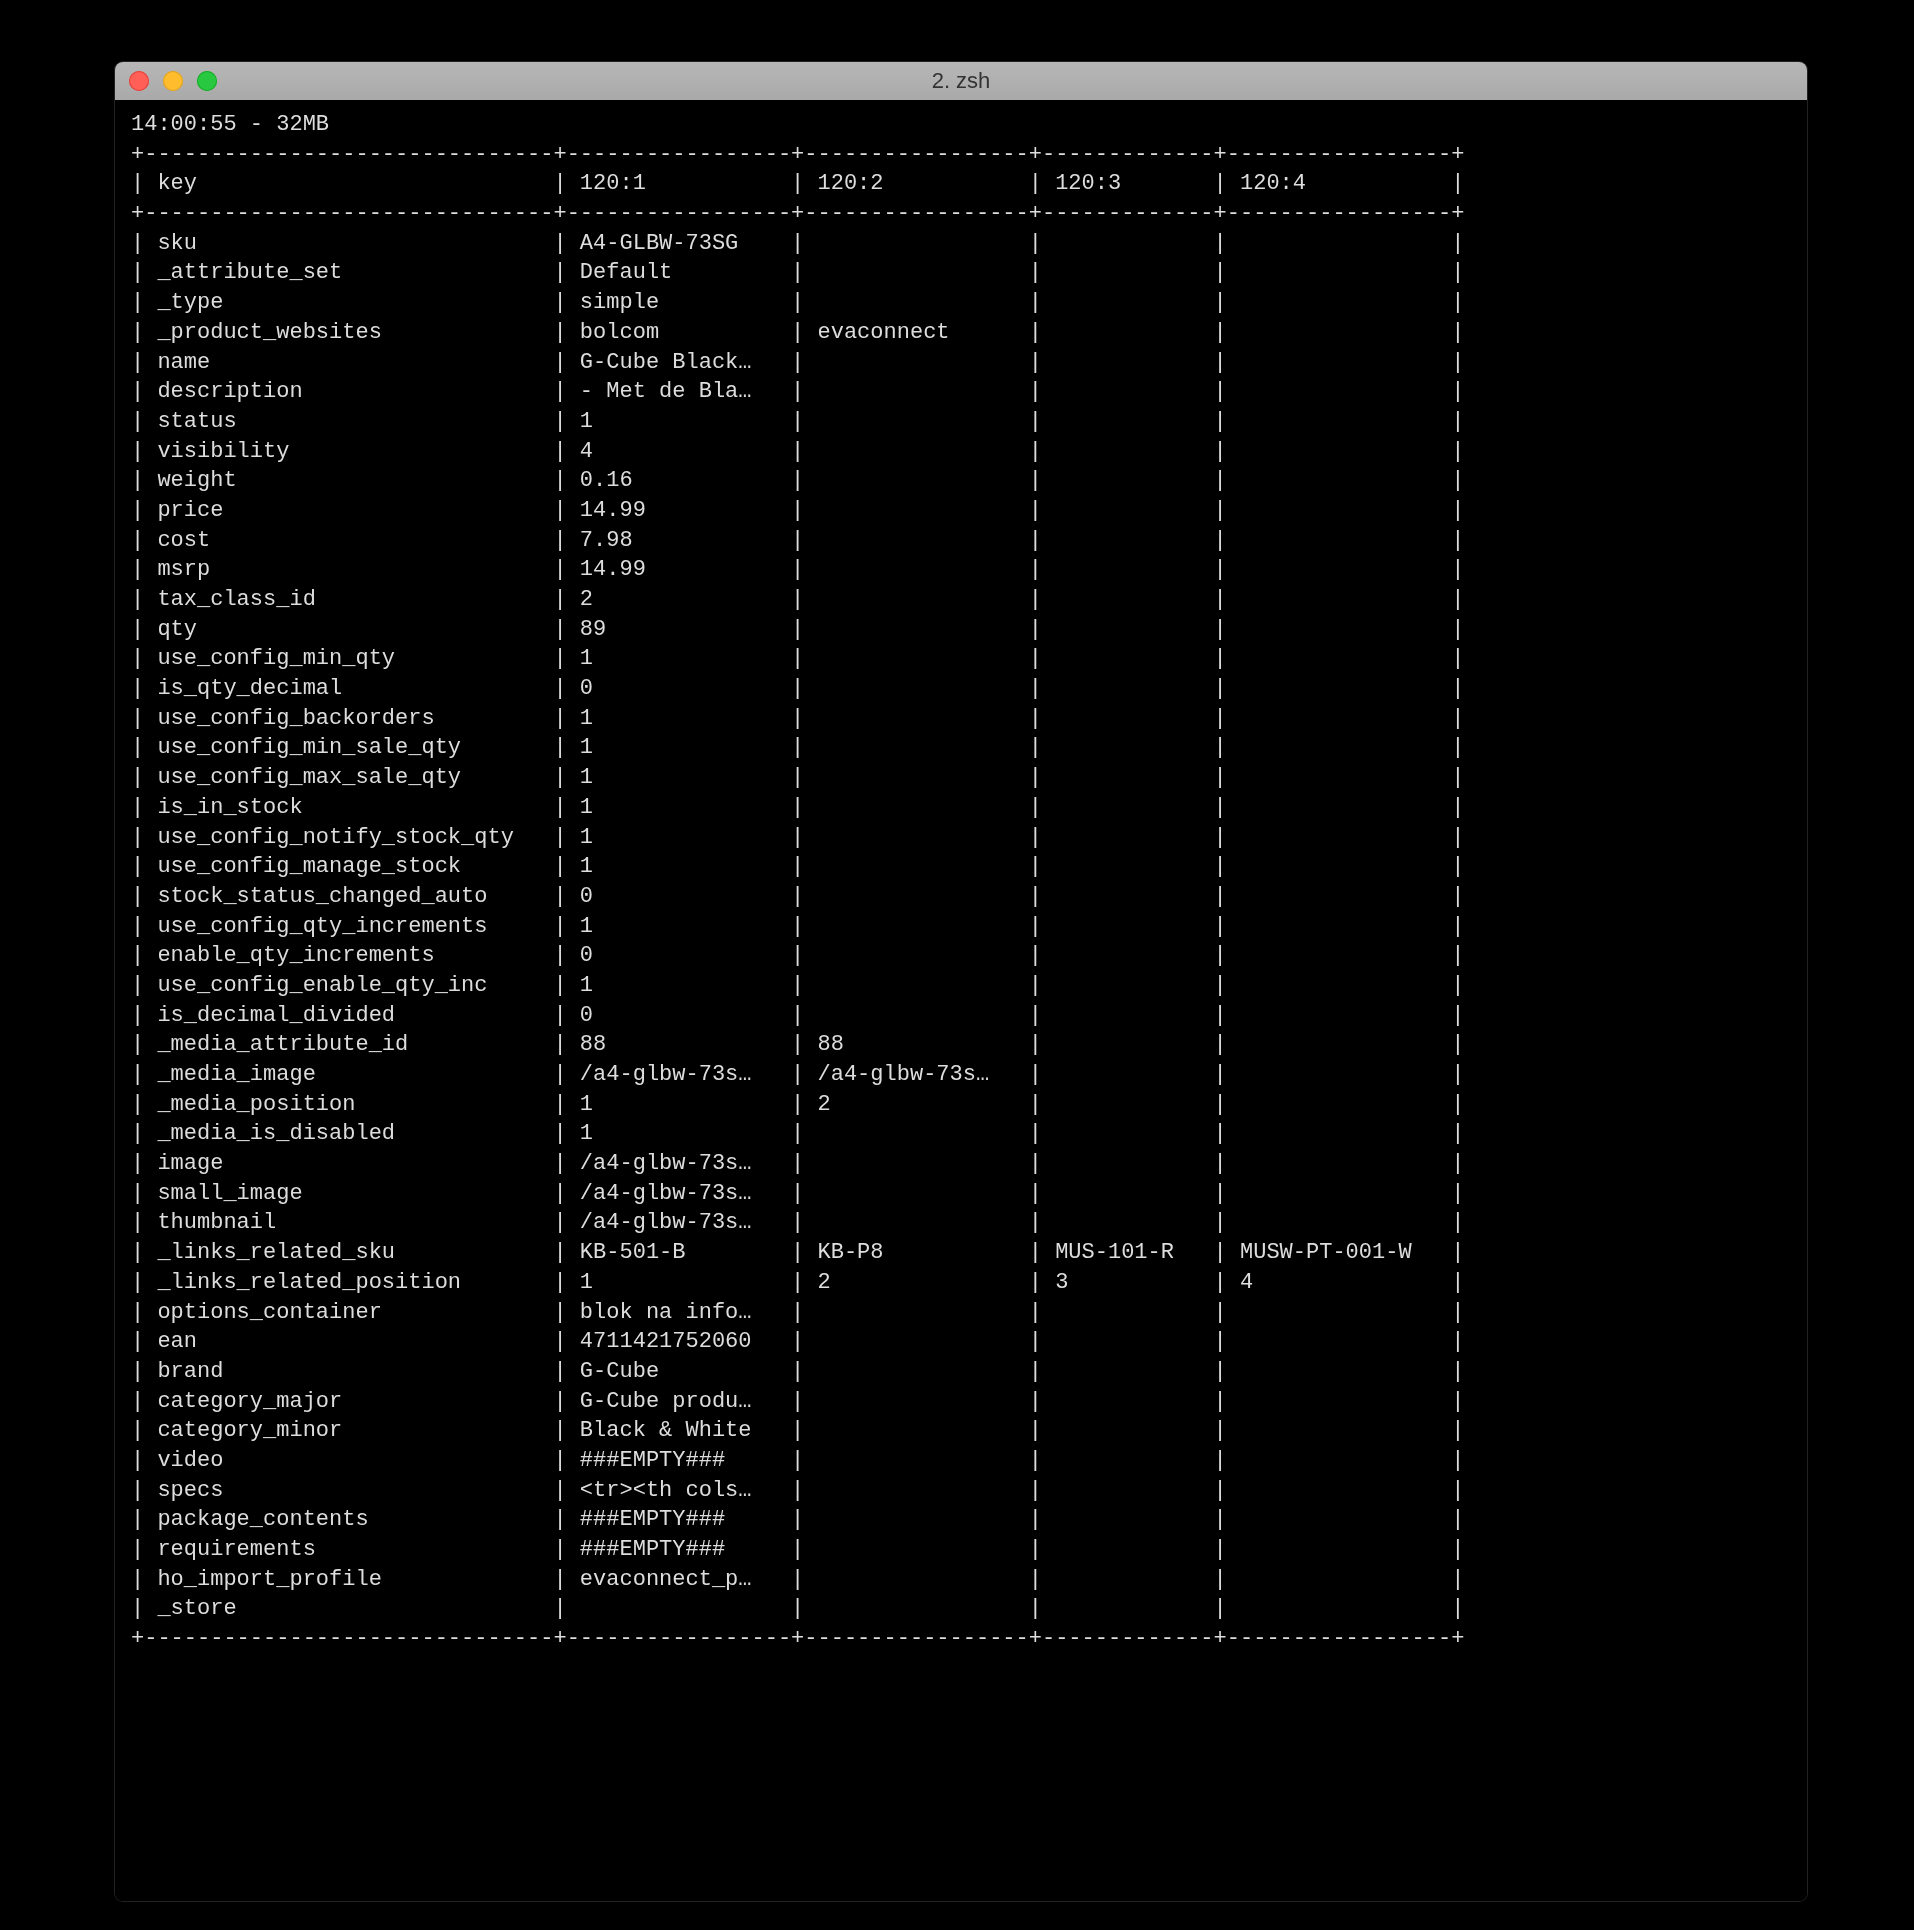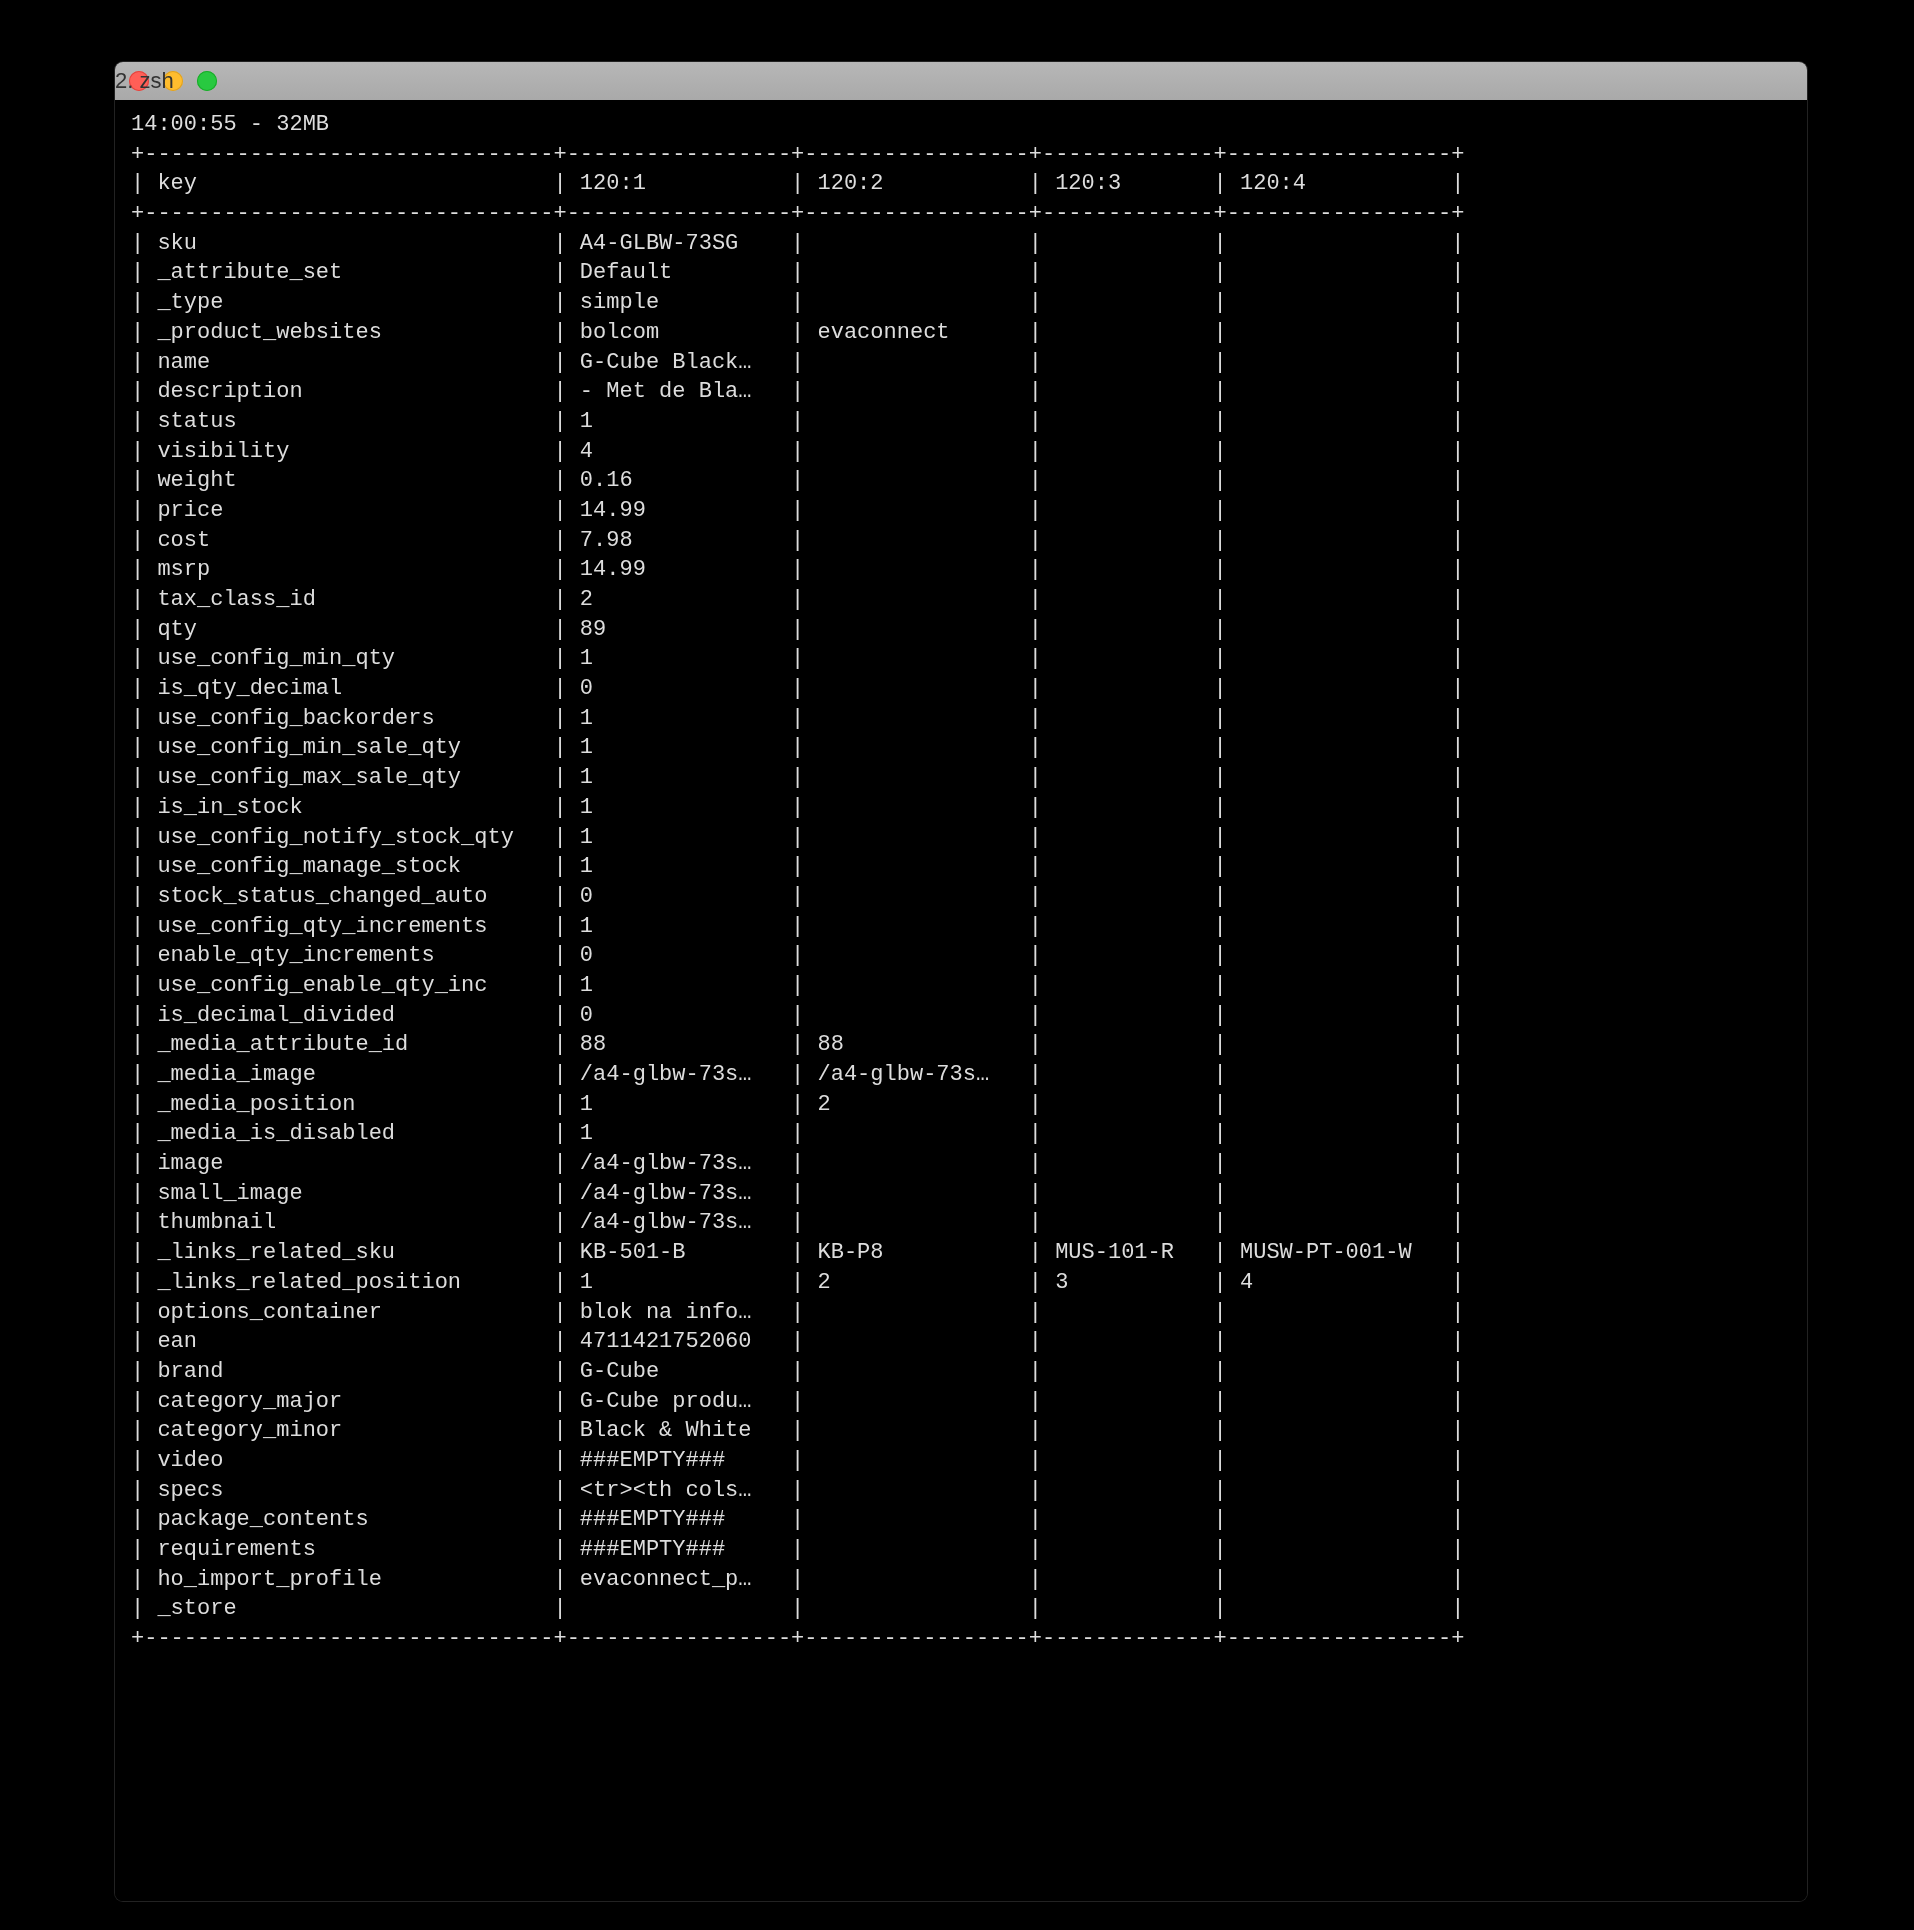--- a/index.html
+++ b/index.html
@@ -42,21 +42,21 @@
     width: 20px;
     height: 20px;
     border-radius: 50%;
   }
   .tl.red    { background: #ff5f57; box-shadow: inset 0 0 0 1px #e0443e; }
   .tl.yellow { background: #ffbd2e; box-shadow: inset 0 0 0 1px #dea123; }
   .tl.green  { background: #28c940; box-shadow: inset 0 0 0 1px #1aab29; }
   .title {
     position: absolute;
     left: 0; right: 0;
-    text-align: left;
+    text-align: center;
     color: #333;
     font-family: -apple-system, "Helvetica Neue", Arial, sans-serif;
     font-size: 22px;
     font-weight: 400;
     pointer-events: none;
   }
   .term {
     background: #000;
     color: #ddd;
     padding: 10px 16px 40px 16px;

